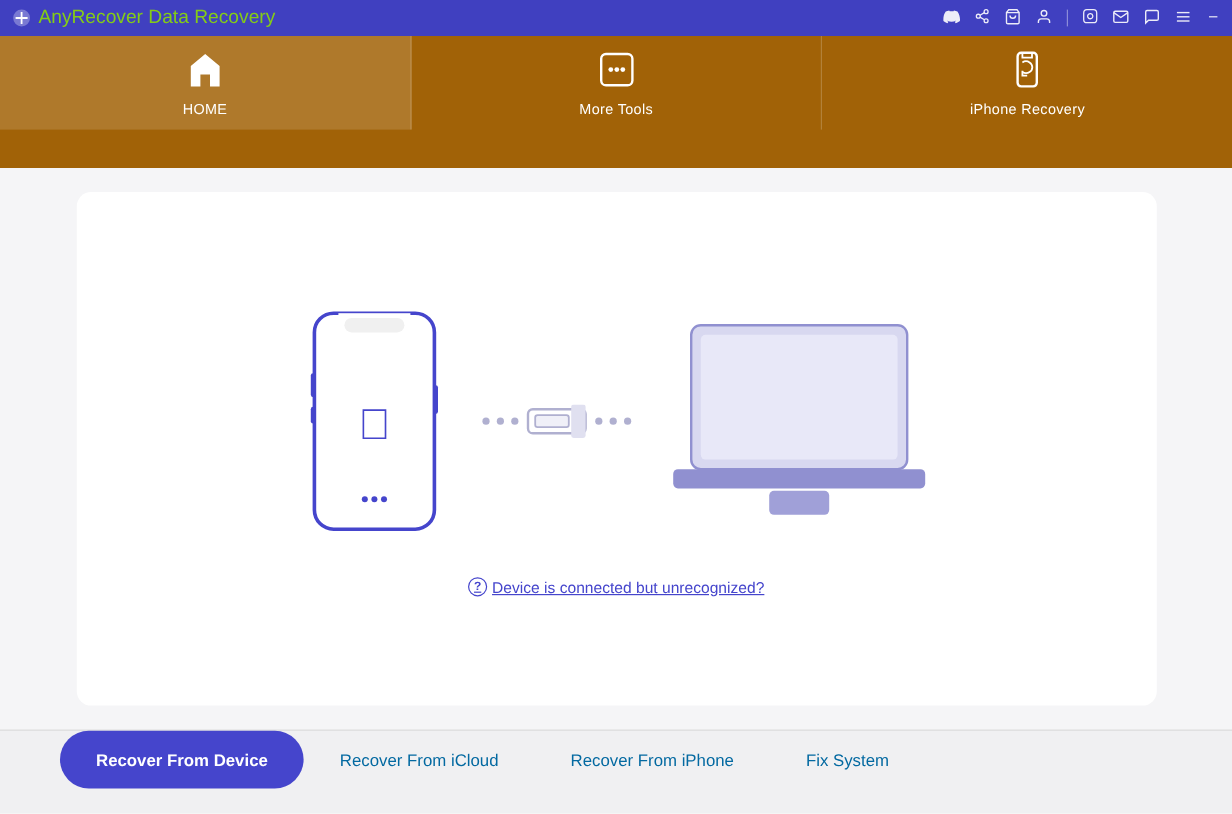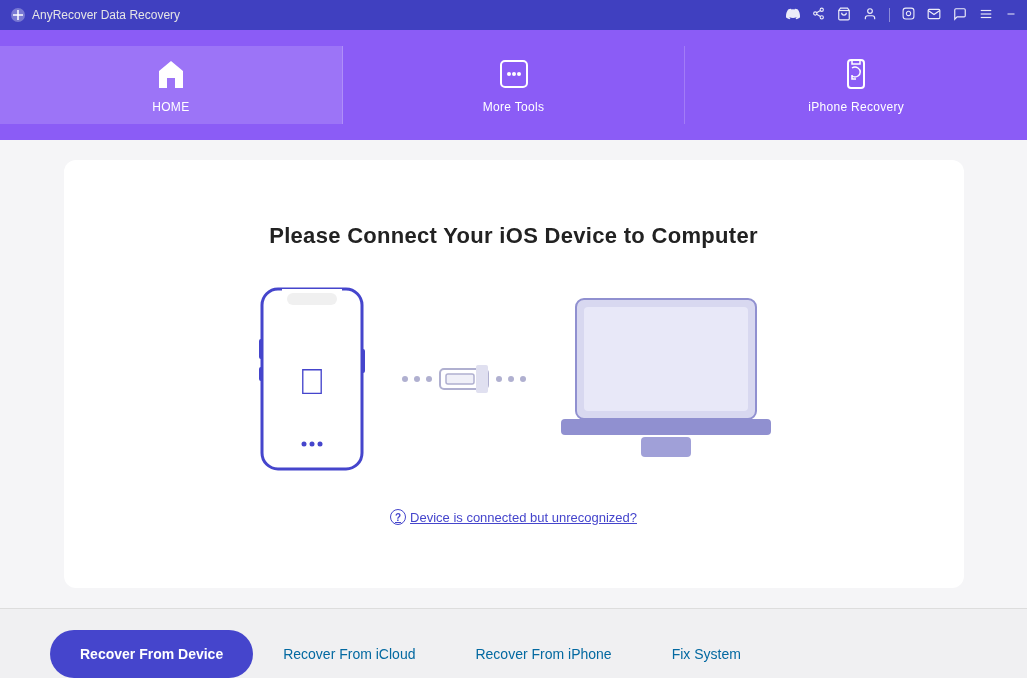--- a/index.html
+++ b/index.html
@@ -23,22 +23,22 @@
     .title-bar-left {
       display: flex;
       align-items: center;
       gap: 6px;
     }
     .title-bar-logo {
       width: 16px;
       height: 16px;
     }
     .title-bar-title {
-      color: #e5e5e5;
-      font-size: 12px;
+      color: #84cc16;
+      font-size: 16px;
       font-weight: 500;
     }
     .title-bar-right {
       display: flex;
       align-items: center;
       gap: 12px;
     }
     .title-bar-icon {
       color: white;
       font-size: 14px;
@@ -46,23 +46,23 @@
       opacity: 0.9;
     }
     .title-bar-divider {
       width: 1px;
       height: 14px;
       background: rgba(255,255,255,0.4);
     }
 
     
     .nav-bar {
-      background: #8b5cf6;
-      display: flex;
-      align-items: center;
+      background: #a16207;
+      display: flex;
+      align-items: flex-start;
       height: 110px;
     }
     .nav-item {
       display: flex;
       flex-direction: column;
       align-items: center;
       justify-content: center;
       padding: 10px 20px;
       cursor: pointer;
       color: white;
@@ -156,21 +156,21 @@
       font-size: 10px;
       font-weight: bold;
       color: #4545cc;
     }
 
     
     .bottom-tabs {
       background: #f0f0f2;
       height: 70px;
       display: flex;
-      align-items: flex-end;
+      align-items: flex-start;
       padding: 0 50px;
       gap: 0;
       border-top: 1px solid #ddd;
     }
     .tab-btn {
       height: 48px;
       padding: 0 30px;
       border: none;
       background: transparent;
       font-size: 14px;
@@ -285,21 +285,20 @@
       <path d="M22 4 L22 8 L14 8 L14 4" stroke="white" stroke-width="1.5"></path>
       <path d="M14 12 C14 12 17 10 20 12 C23 14 23 18 20 20 C17 22 14 20 14 20" stroke="white" stroke-width="1.5" fill="none"></path>
       <polyline points="14,19 14,23 18,23" stroke="white" stroke-width="1.5" fill="none"></polyline>
     </svg>
     <span class="nav-item-label">iPhone Recovery</span>
   </div>
 </div>
 
 <div class="main-content">
   <div class="content-card">
-    <div class="connect-title">Please Connect Your iOS Device to Computer</div>
 
     <div class="illustration">
 
       <svg width="120" height="200" viewBox="0 0 120 200" fill="none">
         <rect x="10" y="10" width="100" height="180" rx="16" stroke="#4545cc" stroke-width="3" fill="white"></rect>
 
         <rect x="30" y="10" width="60" height="18" rx="0" fill="white"></rect>
         <rect x="35" y="14" width="50" height="12" rx="6" fill="#f0f0f0"></rect>
 
         <text x="60" y="115" text-anchor="middle" font-size="36" fill="#4545cc"></text>

